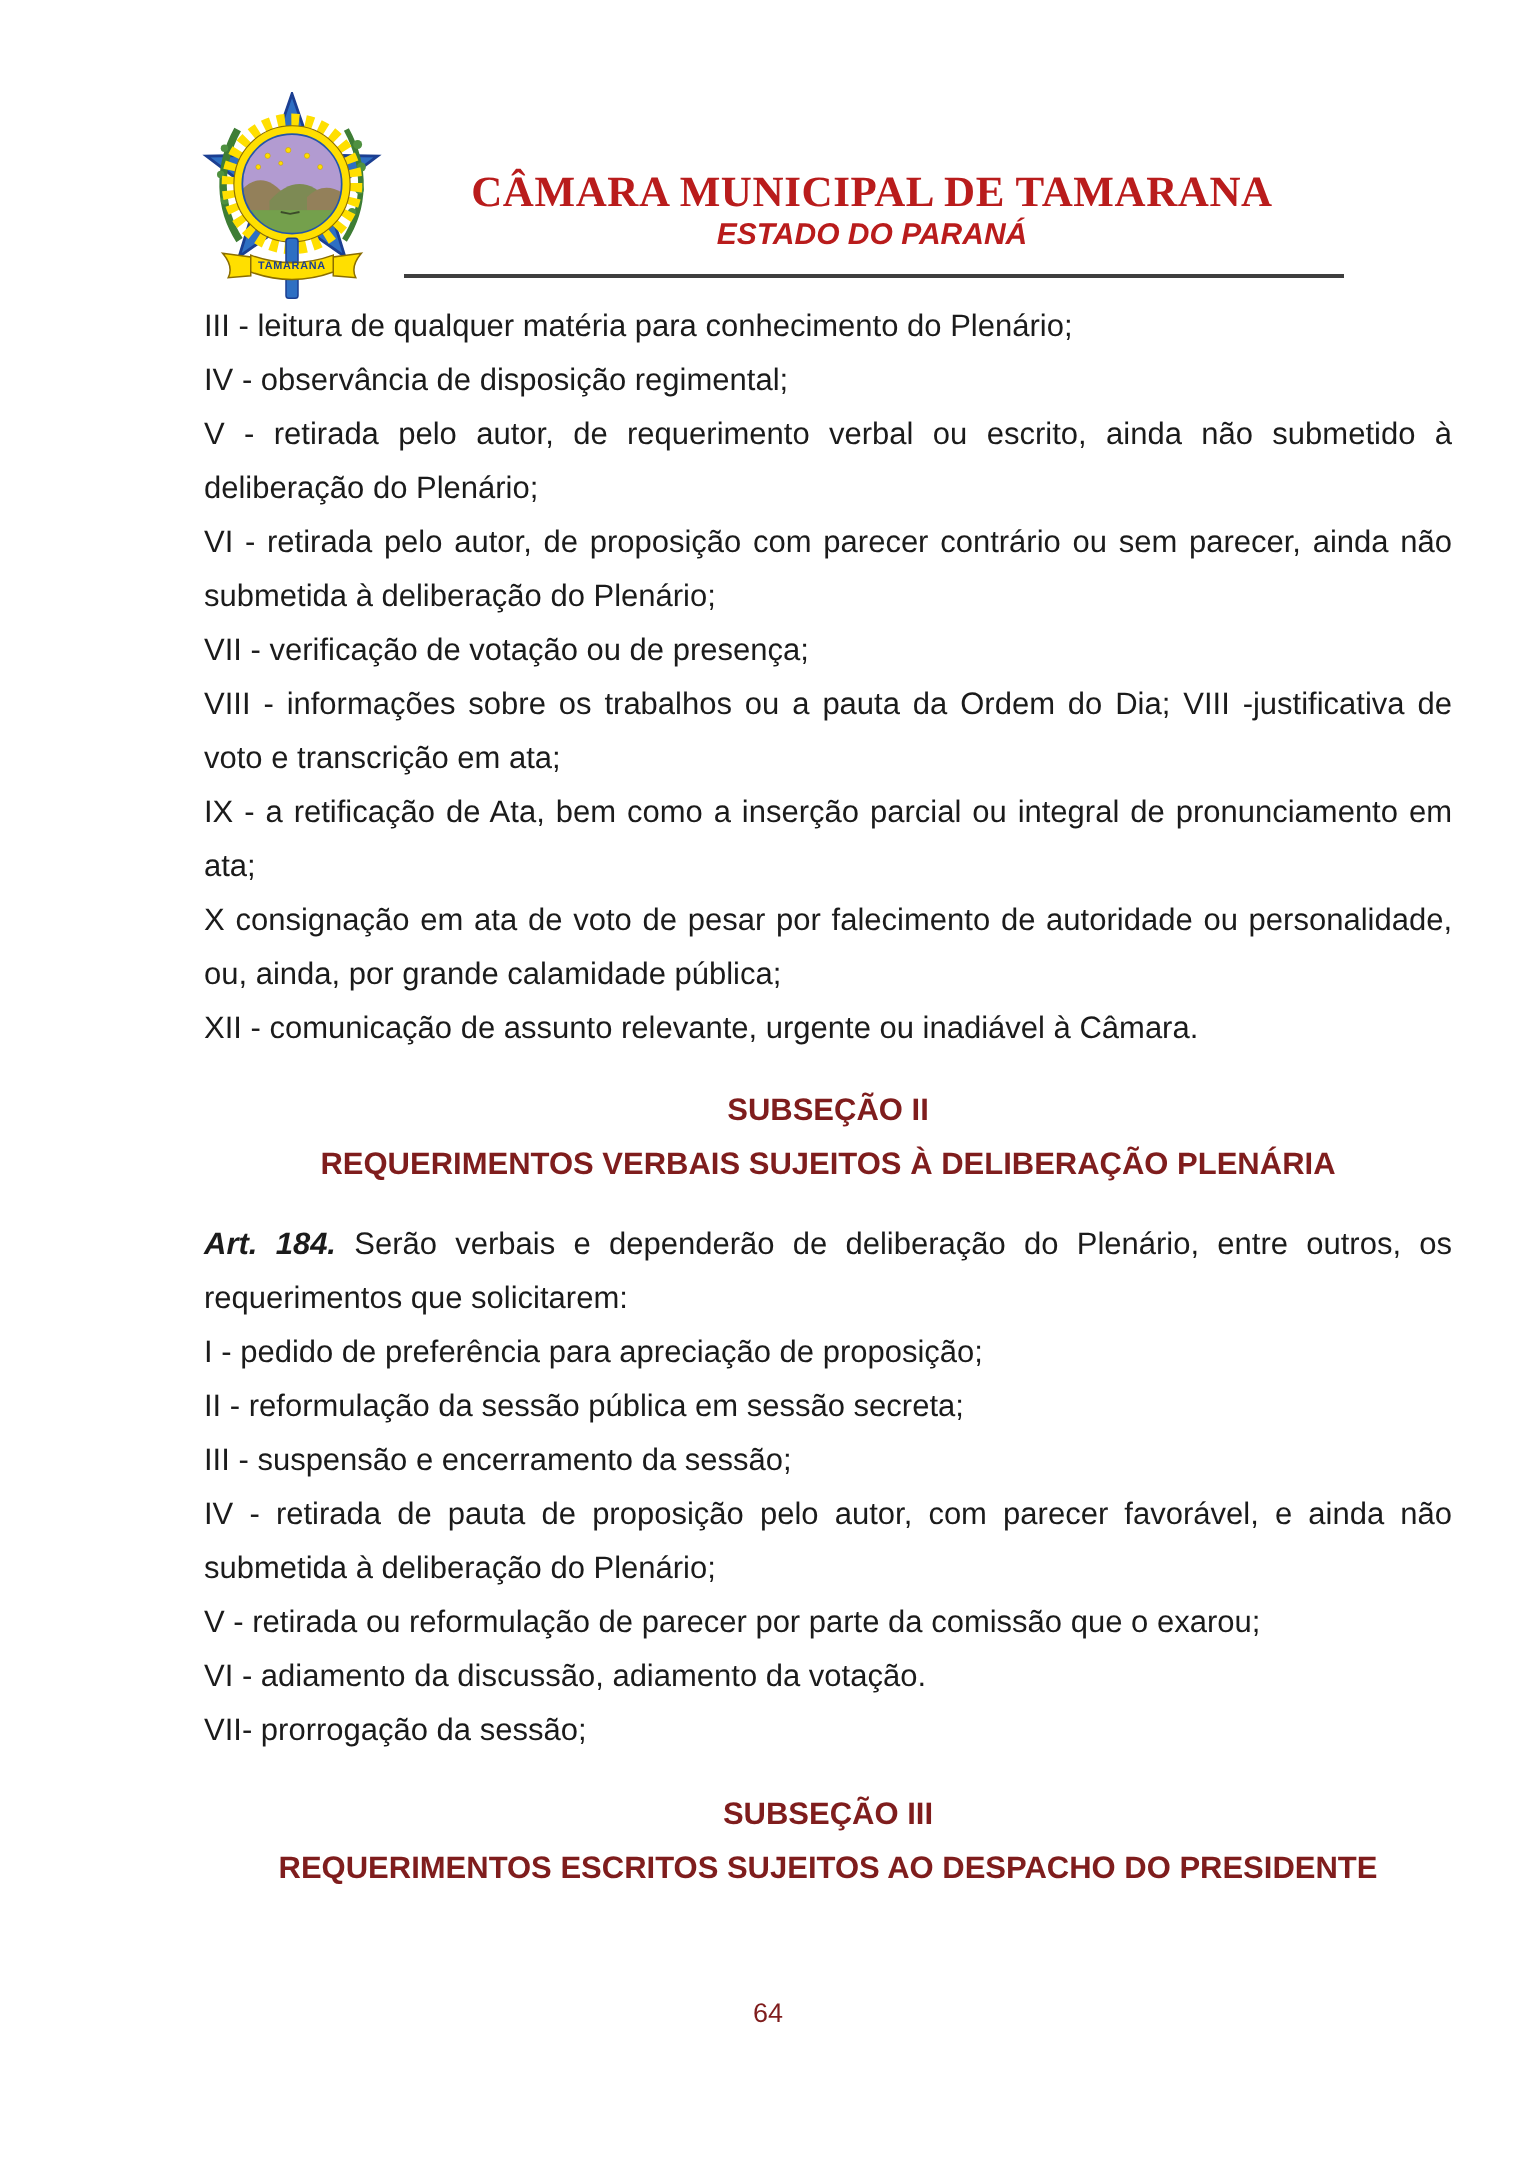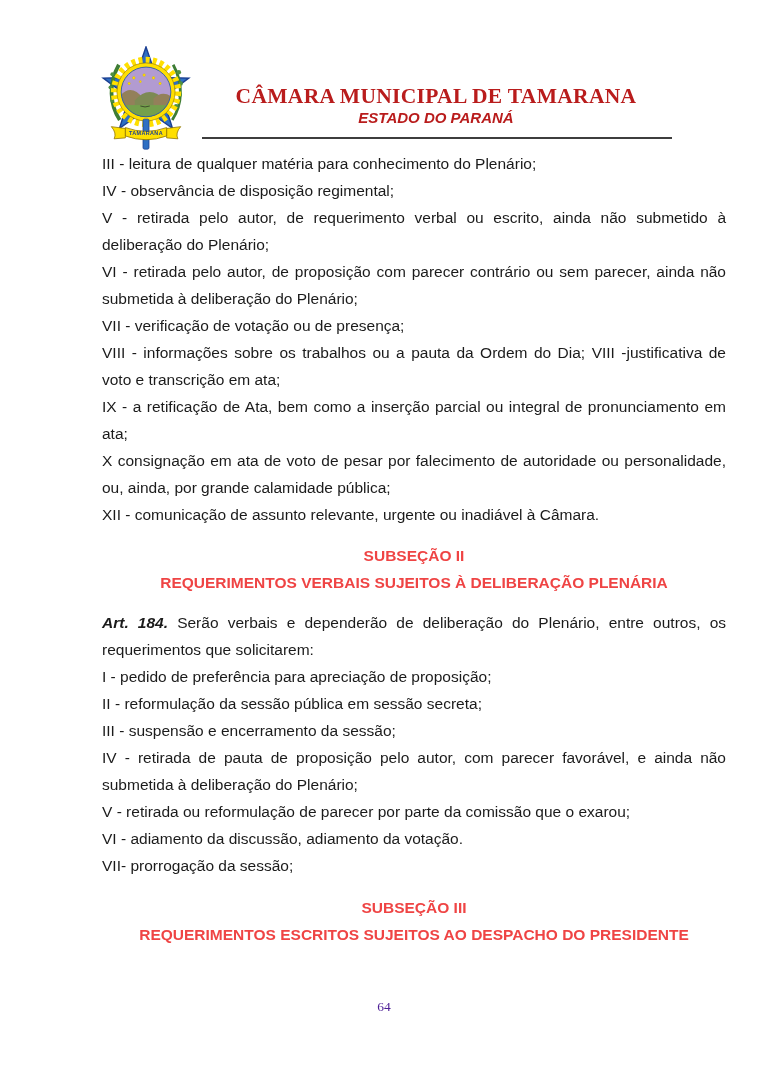--- a/index.html
+++ b/index.html
@@ -31,31 +31,31 @@
     border-top: 2px solid #3e3e3e; height: 0;
   }
   
   .content {
     position: absolute; left: 102px; top: 150px; width: 624px;
     font-size: 15.5px; line-height: 27px; color: #1b1b1b;
   }
   .content p { margin: 0; text-align: justify; }
   h2.sec {
     margin: 0; font-size: 15.5px; line-height: 27px;
-    text-align: center; font-weight: bold; color: #ef4444;
+    text-align: center; font-weight: bold; color: #7f1d1d;
   }
   .mt-sec  { margin-top: 14px !important; }
   .mt-art  { margin-top: 13px !important; }
   .mt-sec3 { margin-top: 15px !important; }
   .art-label { font-weight: bold; font-style: italic; }
   
   .footer {
     position: absolute; left: 0; top: 999px; width: 768px;
-    text-align: center; font-family: Liberation Serif, serif;
-    font-size: 13.5px; color: #4c1d95;
+    text-align: center; font-family: Liberation Sans, sans-serif;
+    font-size: 13.5px; color: #7f1d1d;
   }
 </style>
 </head>
 <body>
 
 <div class="page">
 
   <div>
     <svg class="coa" viewBox="0 0 100 112" xmlns="http://www.w3.org/2000/svg">
 

